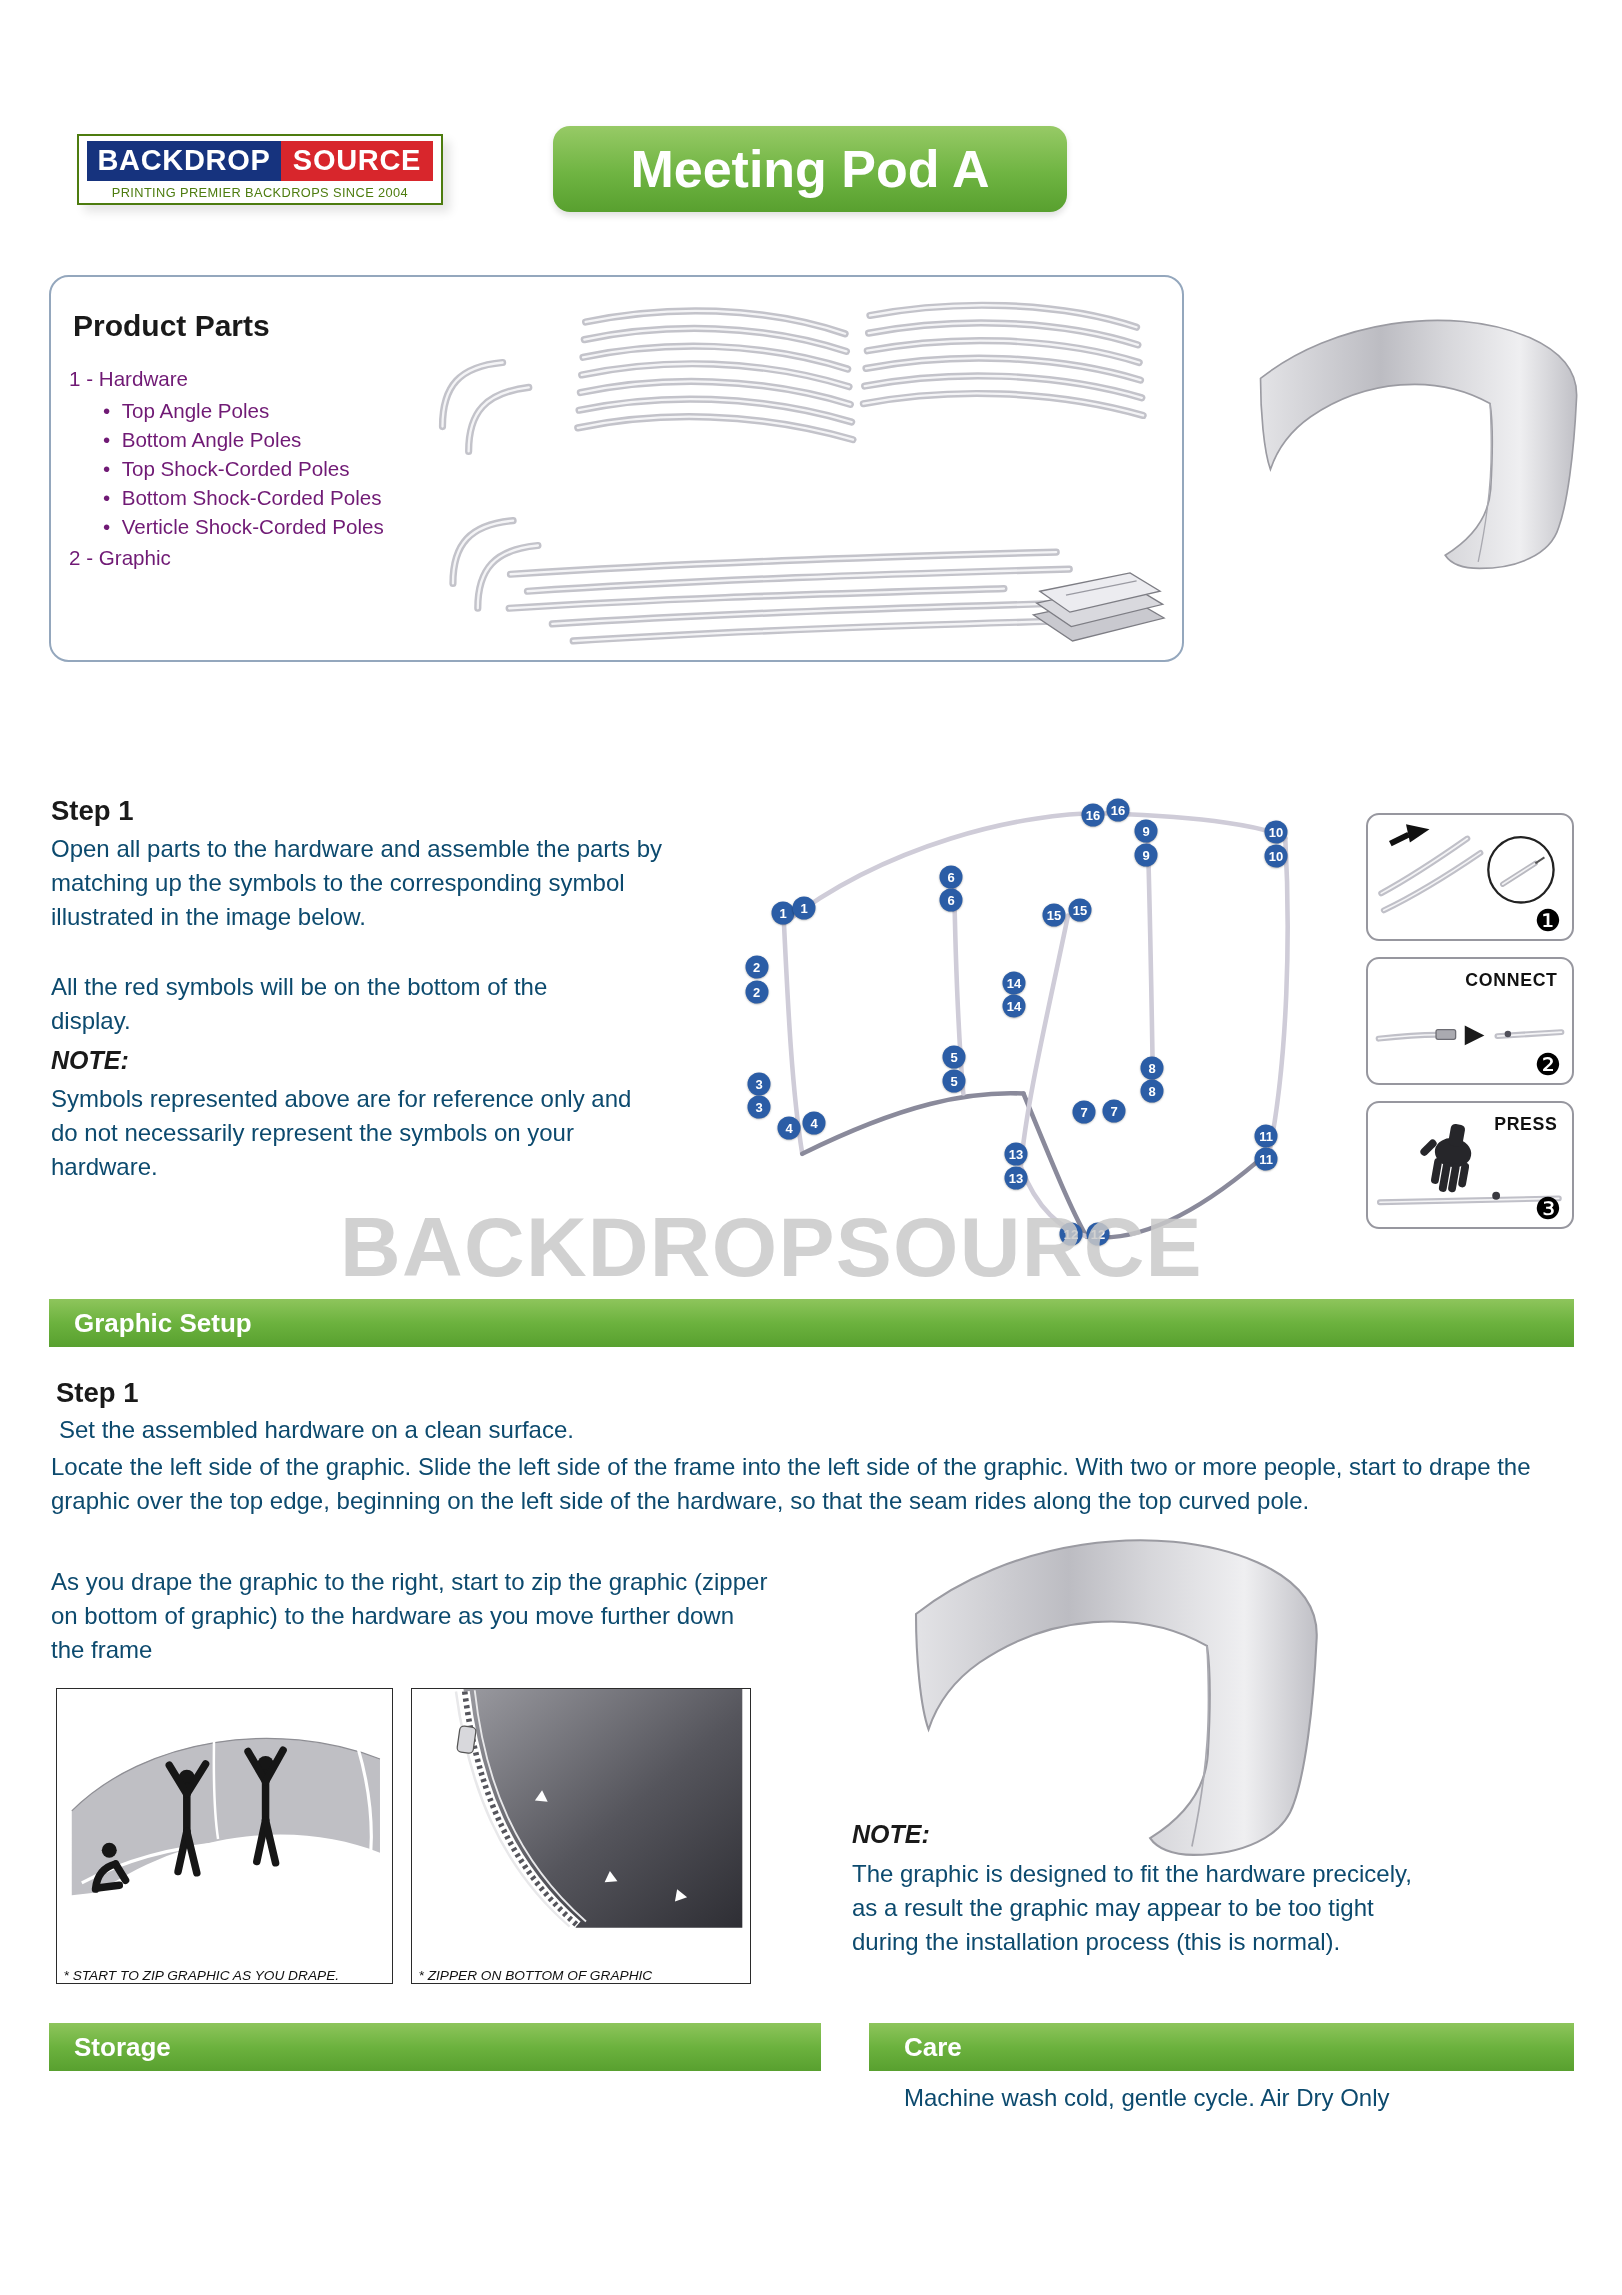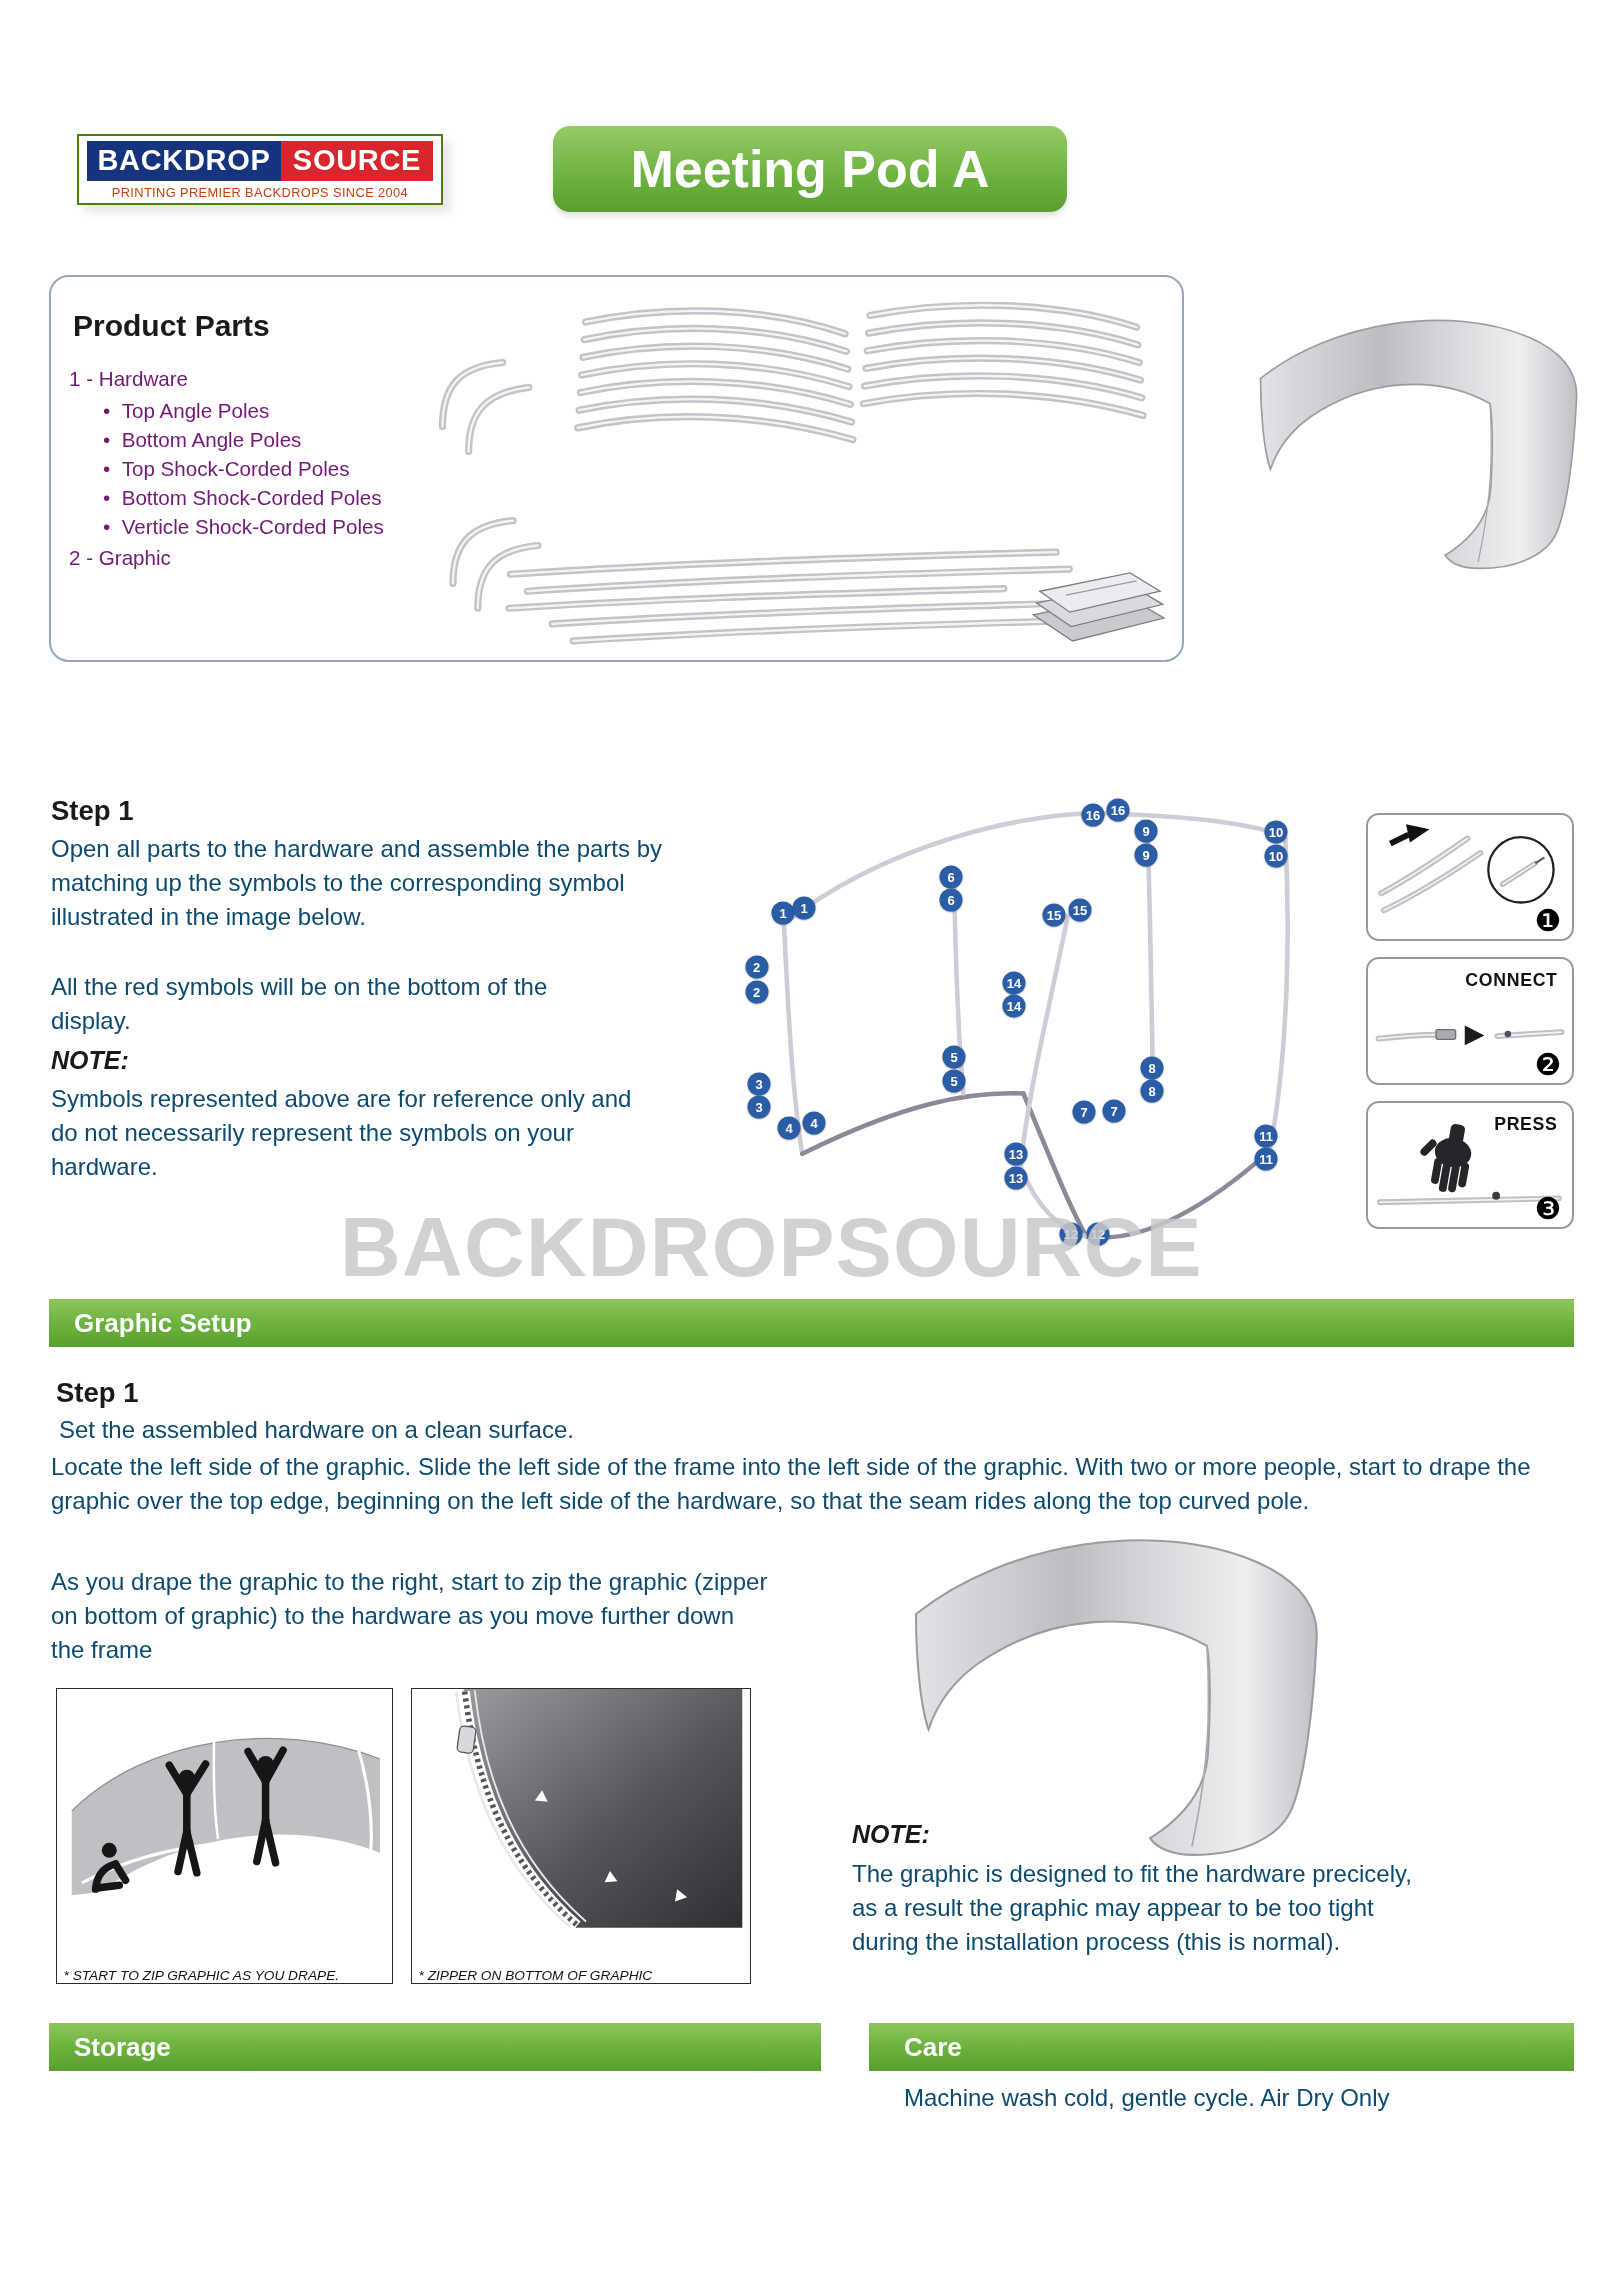--- a/index.html
+++ b/index.html
@@ -19,21 +19,21 @@
   .logo-card{
     position:absolute;left:77px;top:134px;background:#fff;
     border:2px solid #4d7c0f;padding:5.2px 7.9px 3.9px 7.9px;
     box-shadow:6.5px 6.5px 9.2px rgba(0,0,0,.10);
   }
   .logo-row{display:flex;}
   .logo-backdrop{background:var(--logo-blue);color:#fff;font-weight:bold;font-size:29px;
     padding:2.6px 10.5px 3.9px 10.5px;letter-spacing:0.7px;}
   .logo-source{background:var(--logo-red);color:#fff;font-weight:bold;font-size:29px;
     padding:2.6px 11.8px 3.9px 11.8px;letter-spacing:0.7px;}
-  .logo-tagline{font-size:12.8px;text-align:center;margin-top:3.9px;color:#c2410c;letter-spacing:0.4px;}
+  .logo-tagline{font-size:12.8px;text-align:center;margin-top:3.9px;color:#4d7c0f;letter-spacing:0.4px;}
 
   
   .title-banner{
     position:absolute;left:553px;top:126px;width:514px;height:86px;border-radius:17px;
     background:linear-gradient(180deg,#97ca66 0%,#6fb442 55%,#58a02f 100%);
     display:flex;align-items:center;justify-content:center;
     color:#fff;font-size:52px;font-weight:bold;box-shadow:0 3.9px 6.5px rgba(0,0,0,.12);
   }
   .section-bar{
     position:absolute;height:48px;box-sizing:border-box;

